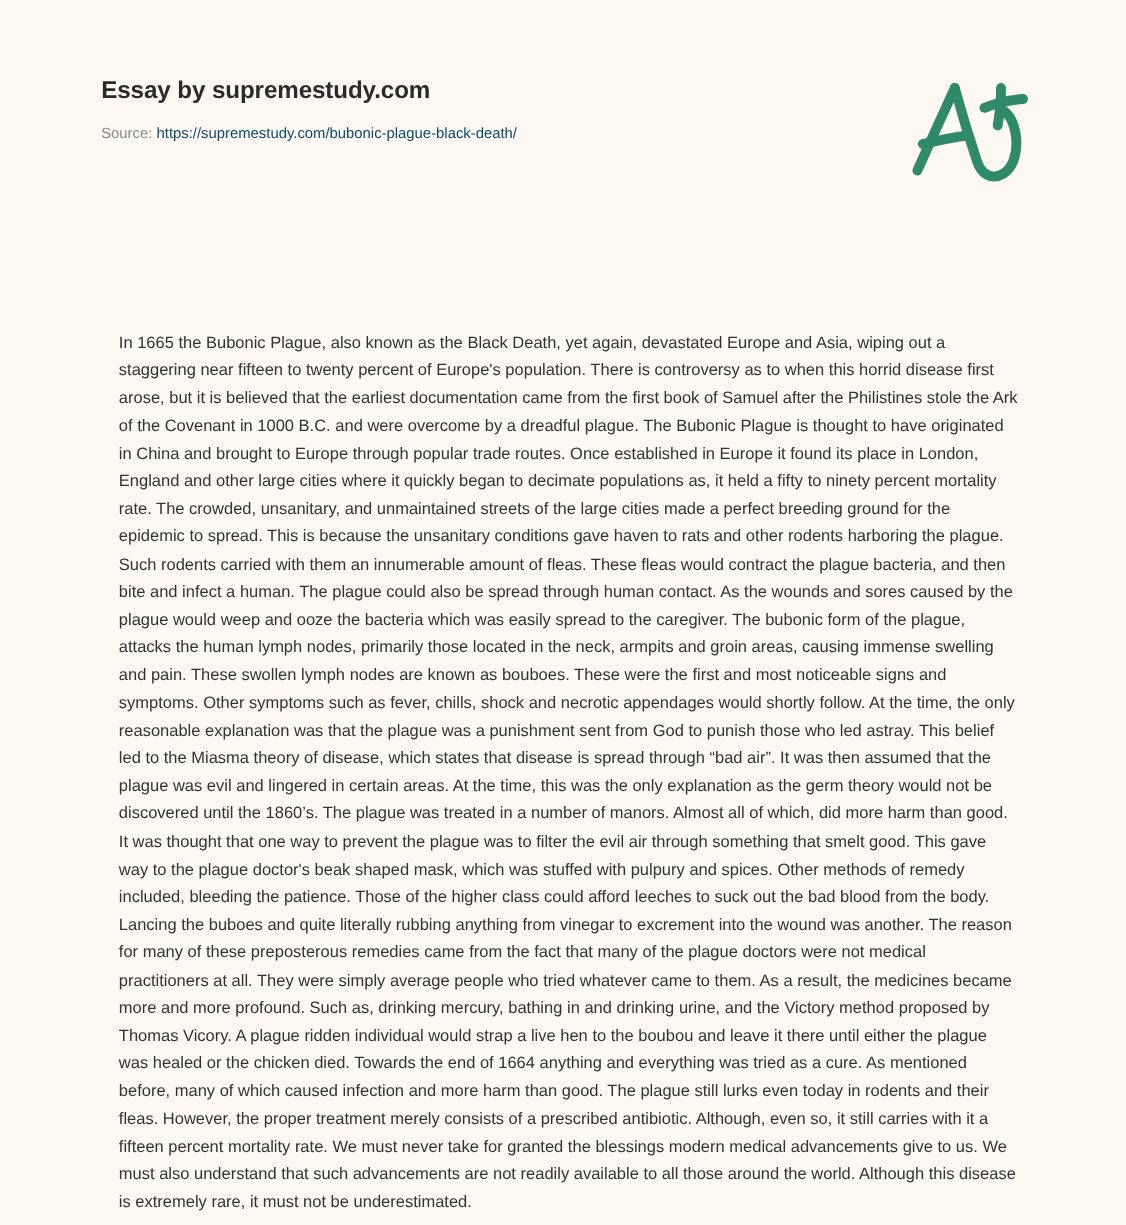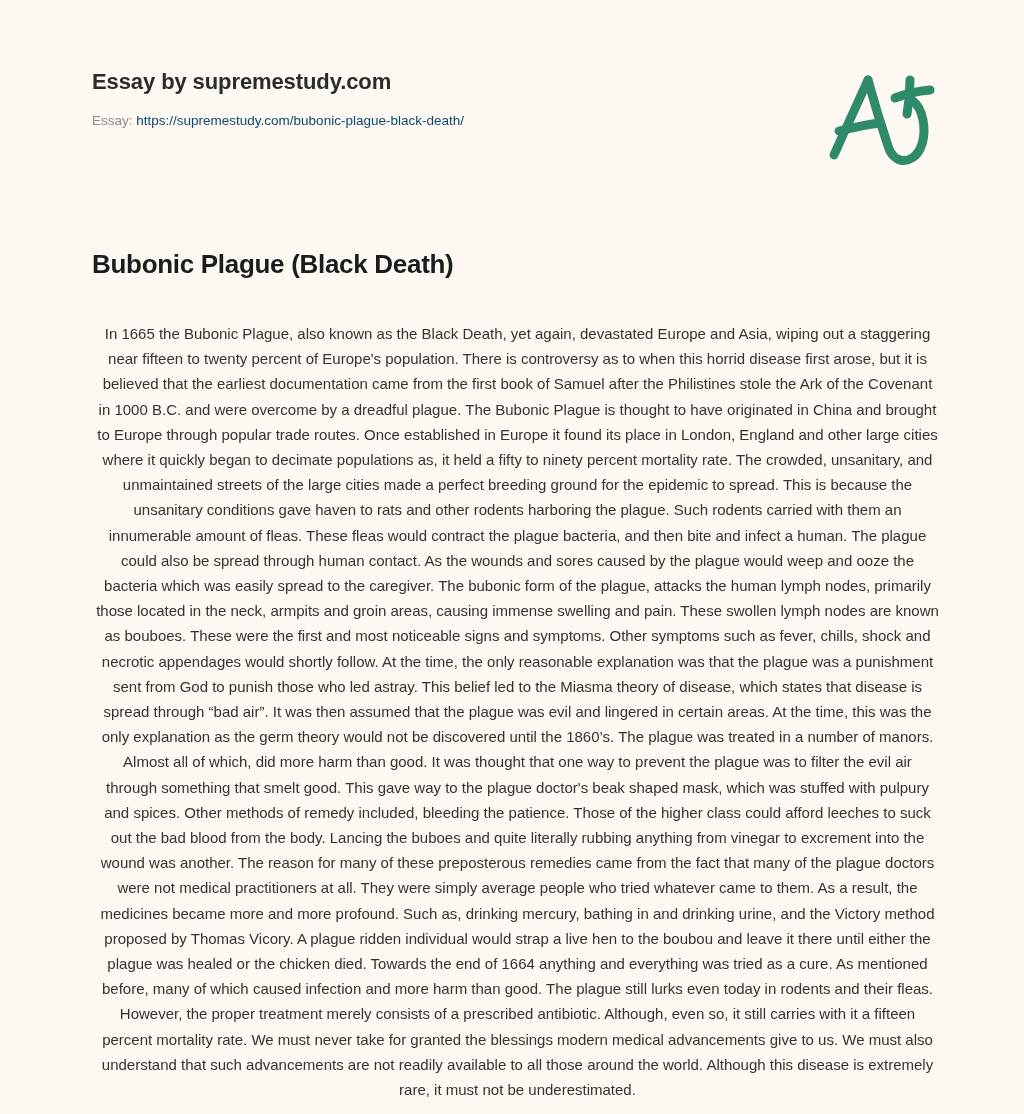--- a/index.html
+++ b/index.html
@@ -89,39 +89,39 @@
     font-weight: bold;
     color: #1c1c1c;
     line-height: 34px;
     letter-spacing: -0.3px;
   }
   .article-body {
     margin: 0;
     padding-top: 36px;
   }
   .article-body p {
-    margin: 4px;
+    margin: 16px;
     font-size: 15px;
     line-height: 25.2px;
     color: #333333;
-    text-align: center;
+    text-align: left;
     word-spacing: 0px;
   }
 </style>
 </head>
 <body>
 
 <div class="page">
 
   <div class="header">
 
     <div class="header-text">
       <div class="essay-by">Essay by supremestudy.com</div>
       <div class="source-line">
-        <span class="source-label">Essay:</span>
+        <span class="source-label">Source:</span>
         <a class="source-url" href="#">https://supremestudy.com/bubonic-plague-black-death/</a>
       </div>
     </div>
 
     <div class="logo">
       <svg viewBox="0 0 140 120" xmlns="http://www.w3.org/2000/svg">
         <g fill="none" stroke="#2f8a6a" stroke-width="9" stroke-linecap="round" stroke-linejoin="round">
 
           <path d="M62 22 C 54 40, 40 70, 28 97"></path>
 
@@ -135,19 +135,18 @@
           <path d="M89 40 C 99 36, 112 33, 124 32"></path>
 
           <path d="M104 22 C 104 33, 103 45, 101 56"></path>
         </g>
       </svg>
     </div>
 
   </div>
 
   <div class="article">
-    <h1 class="article-title">Bubonic Plague (Black Death)</h1>
     <div class="article-body">
       <p>In 1665 the Bubonic Plague, also known as the Black Death, yet again, devastated Europe and Asia, wiping out a staggering near fifteen to twenty percent of Europe's population. There is controversy as to when this horrid disease first arose, but it is believed that the earliest documentation came from the first book of Samuel after the Philistines stole the Ark of the Covenant in 1000 B.C. and were overcome by a dreadful plague. The Bubonic Plague is thought to have originated in China and brought to Europe through popular trade routes. Once established in Europe it found its place in London, England and other large cities where it quickly began to decimate populations as, it held a fifty to ninety percent mortality rate. The crowded, unsanitary, and unmaintained streets of the large cities made a perfect breeding ground for the epidemic to spread. This is because the unsanitary conditions gave haven to rats and other rodents harboring the plague. Such rodents carried with them an innumerable amount of fleas. These fleas would contract the plague bacteria, and then bite and infect a human. The plague could also be spread through human contact. As the wounds and sores caused by the plague would weep and ooze the bacteria which was easily spread to the caregiver. The bubonic form of the plague, attacks the human lymph nodes, primarily those located in the neck, armpits and groin areas, causing immense swelling and pain. These swollen lymph nodes are known as bouboes. These were the first and most noticeable signs and symptoms. Other symptoms such as fever, chills, shock and necrotic appendages would shortly follow. At the time, the only reasonable explanation was that the plague was a punishment sent from God to punish those who led astray. This belief led to the Miasma theory of disease, which states that disease is spread through “bad air”. It was then assumed that the plague was evil and lingered in certain areas. At the time, this was the only explanation as the germ theory would not be discovered until the 1860’s. The plague was treated in a number of manors. Almost all of which, did more harm than good. It was thought that one way to prevent the plague was to filter the evil air through something that smelt good. This gave way to the plague doctor's beak shaped mask, which was stuffed with pulpury and spices. Other methods of remedy included, bleeding the patience. Those of the higher class could afford leeches to suck out the bad blood from the body. Lancing the buboes and quite literally rubbing anything from vinegar to excrement into the wound was another. The reason for many of these preposterous remedies came from the fact that many of the plague doctors were not medical practitioners at all. They were simply average people who tried whatever came to them. As a result, the medicines became more and more profound. Such as, drinking mercury, bathing in and drinking urine, and the Victory method proposed by Thomas Vicory. A plague ridden individual would strap a live hen to the boubou and leave it there until either the plague was healed or the chicken died. Towards the end of 1664 anything and everything was tried as a cure. As mentioned before, many of which caused infection and more harm than good. The plague still lurks even today in rodents and their fleas. However, the proper treatment merely consists of a prescribed antibiotic. Although, even so, it still carries with it a fifteen percent mortality rate. We must never take for granted the blessings modern medical advancements give to us. We must also understand that such advancements are not readily available to all those around the world. Although this disease is extremely rare, it must not be underestimated.</p>
     </div>
   </div>
 
 </div>
 
 </body></html>

